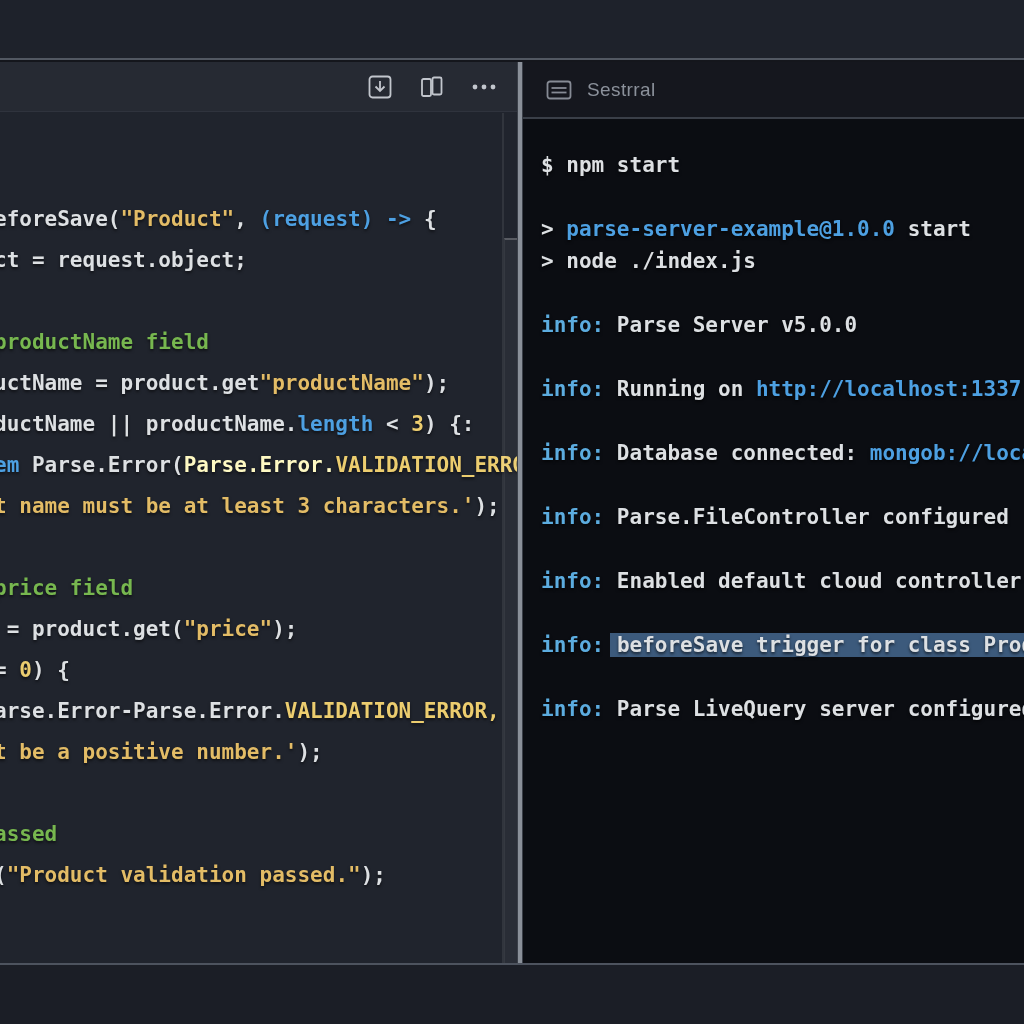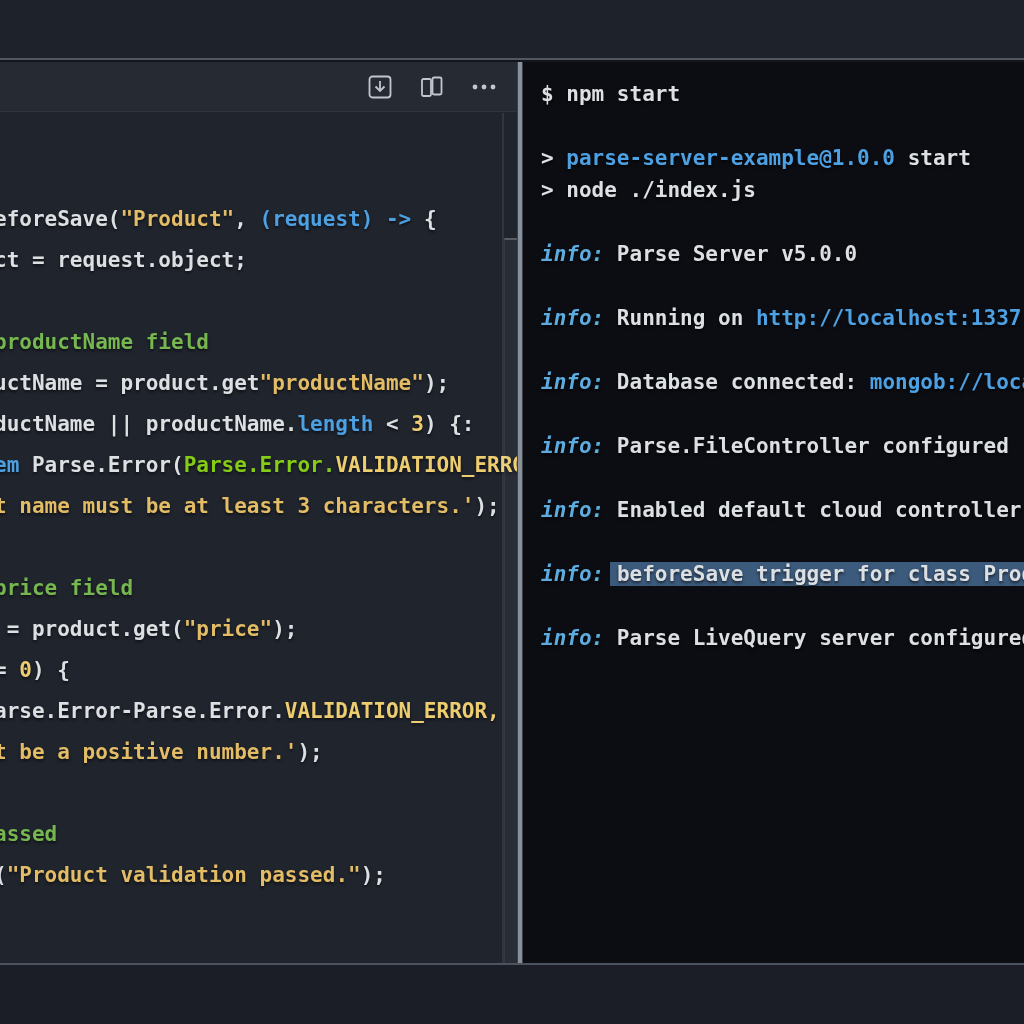--- a/index.html
+++ b/index.html
@@ -36,32 +36,32 @@
   .divider { width:6px; height:100%; background:#8a9099;
              border-left:1px solid #3a3f48; border-right:1px solid #3a3f48; cursor:col-resize; }
 
   
   .terminal-pane { position:relative; flex:1; height:100%; background:#0b0d12; overflow:hidden; }
   .terminal-header { height:57px; background:#15171e; border-bottom:2px solid #3a3f48;
                      display:flex; align-items:center; gap:15px; padding-left:23px; }
   .terminal-header .th-icon { color:#868b95; display:flex; }
   .terminal-tab-label { font-family:"Liberation Sans", sans-serif; font-size:19px; color:#8b919b;
                         letter-spacing:.4px; }
-  .terminal-body { padding:16px 0 0 18px; font-size:21px; font-weight:700; line-height:32px;
+  .terminal-body { padding:30px 0 0 18px; font-size:21px; font-weight:700; line-height:32px;
                    white-space:pre; overflow:hidden; text-shadow:0 2px 3px rgba(0,0,0,.6); }
   .terminal-line { height:32px; }
 
   
   .tk-fg   { color:#dde0e3; }
   .tk-str  { color:#e3bc66; }
-  .tk-gold { color:#84cc16; }
+  .tk-gold { color:#fef9c3; }
   .tk-num  { color:#eccd6f; }
   .tk-kw   { color:#4da0e2; }
   .tk-cm   { color:#77b74f; }
-  .tk-info { color:#5cacdf;font-style:italic; }
+  .tk-info { color:#5cacdf; }
   .it      { }
   .hl      { background:#3c5a7c; box-shadow:-7px 0 0 #3c5a7c, 7px 0 0 #3c5a7c; }
 </style>
 </head>
 <body>
 
 <div class="screen">
 
   <div class="titlebar"></div>
 
@@ -93,20 +93,30 @@
       <div class="editor-body">
         <div class="code" id="code-lines"><div class="code-line"><span class="tk-fg">eforeSave(</span><span class="tk-str">"Product"</span><span class="tk-fg">, </span><span class="tk-kw it">(request)</span><span class="tk-kw"> -&gt; </span><span class="tk-fg">{</span></div><div class="code-line"><span class="tk-fg">ct = request.object;</span></div><div class="code-line">&nbsp;</div><div class="code-line"><span class="tk-cm">productName field</span></div><div class="code-line"><span class="tk-fg">uctName = product.get</span><span class="tk-str">"productName"</span><span class="tk-fg">);</span></div><div class="code-line"><span class="tk-fg">ductName || productName.</span><span class="tk-kw">length</span><span class="tk-fg"> &lt; </span><span class="tk-num">3</span><span class="tk-fg">) {:</span></div><div class="code-line"><span class="tk-kw">em</span><span class="tk-fg"> Parse.Error(</span><span class="tk-gold">Parse.Error.</span><span class="tk-num">VALIDATION_ERROR,</span></div><div class="code-line"><span class="tk-str">t name must be at least 3 characters.'</span><span class="tk-fg">);</span></div><div class="code-line">&nbsp;</div><div class="code-line"><span class="tk-cm">price field</span></div><div class="code-line"><span class="tk-fg"> = product.get(</span><span class="tk-str">"price"</span><span class="tk-fg">);</span></div><div class="code-line"><span class="tk-fg">= </span><span class="tk-num">0</span><span class="tk-fg">) {</span></div><div class="code-line"><span class="tk-fg">arse.Error-Parse.Error.</span><span class="tk-num">VALIDATION_ERROR,</span></div><div class="code-line"><span class="tk-str">t be a positive number.'</span><span class="tk-fg">);</span></div><div class="code-line">&nbsp;</div><div class="code-line"><span class="tk-cm">assed</span></div><div class="code-line"><span class="tk-fg">(</span><span class="tk-str">"Product validation passed."</span><span class="tk-fg">);</span></div></div>
         <div class="scroll-line"></div>
         <div class="scroll-thumb"></div>
       </div>
     </div>
 
     <div class="divider"></div>
 
     <div class="terminal-pane">
+      <div class="terminal-header">
+        <span class="th-icon">
+          <svg width="26" height="20" viewBox="0 0 26 20" fill="none" stroke="currentColor" stroke-width="1.8">
+            <rect x="1.5" y="1.5" width="23" height="17" rx="2.5"></rect>
+            <path d="M5.5 8h15"></path>
+              <path d="M5.5 12.5h15"></path>
+          </svg>
+        </span>
+        <span class="terminal-tab-label">Sestrral</span>
+      </div>
       <div class="terminal-body" id="terminal-lines"><div class="terminal-line"><span class="tk-fg">$ npm start</span></div><div class="terminal-line">&nbsp;</div><div class="terminal-line"><span class="tk-fg">&gt; </span><span class="tk-kw">parse-server-example@1.0.0</span><span class="tk-fg"> start</span></div><div class="terminal-line"><span class="tk-fg">&gt; node ./index.js</span></div><div class="terminal-line">&nbsp;</div><div class="terminal-line"><span class="tk-info">info:</span><span class="tk-fg"> Parse Server v5.0.0</span></div><div class="terminal-line">&nbsp;</div><div class="terminal-line"><span class="tk-info">info:</span><span class="tk-fg"> Running on </span><span class="tk-kw">http://localhost:1337</span></div><div class="terminal-line">&nbsp;</div><div class="terminal-line"><span class="tk-info">info:</span><span class="tk-fg"> Database connected: </span><span class="tk-kw">mongob://localhost</span></div><div class="terminal-line">&nbsp;</div><div class="terminal-line"><span class="tk-info">info:</span><span class="tk-fg"> Parse.FileController configured</span></div><div class="terminal-line">&nbsp;</div><div class="terminal-line"><span class="tk-info">info:</span><span class="tk-fg"> Enabled default cloud controller</span></div><div class="terminal-line">&nbsp;</div><div class="terminal-line"><span class="tk-info">info:</span><span class="tk-fg"> </span><span class="tk-fg hl">beforeSave trigger for class Product</span></div><div class="terminal-line">&nbsp;</div><div class="terminal-line"><span class="tk-info">info:</span><span class="tk-fg"> Parse LiveQuery server configured</span></div></div>
     </div>
 
   </div>
 
   <div class="statusbar"></div>
 
 </div>
 
 </body></html>

